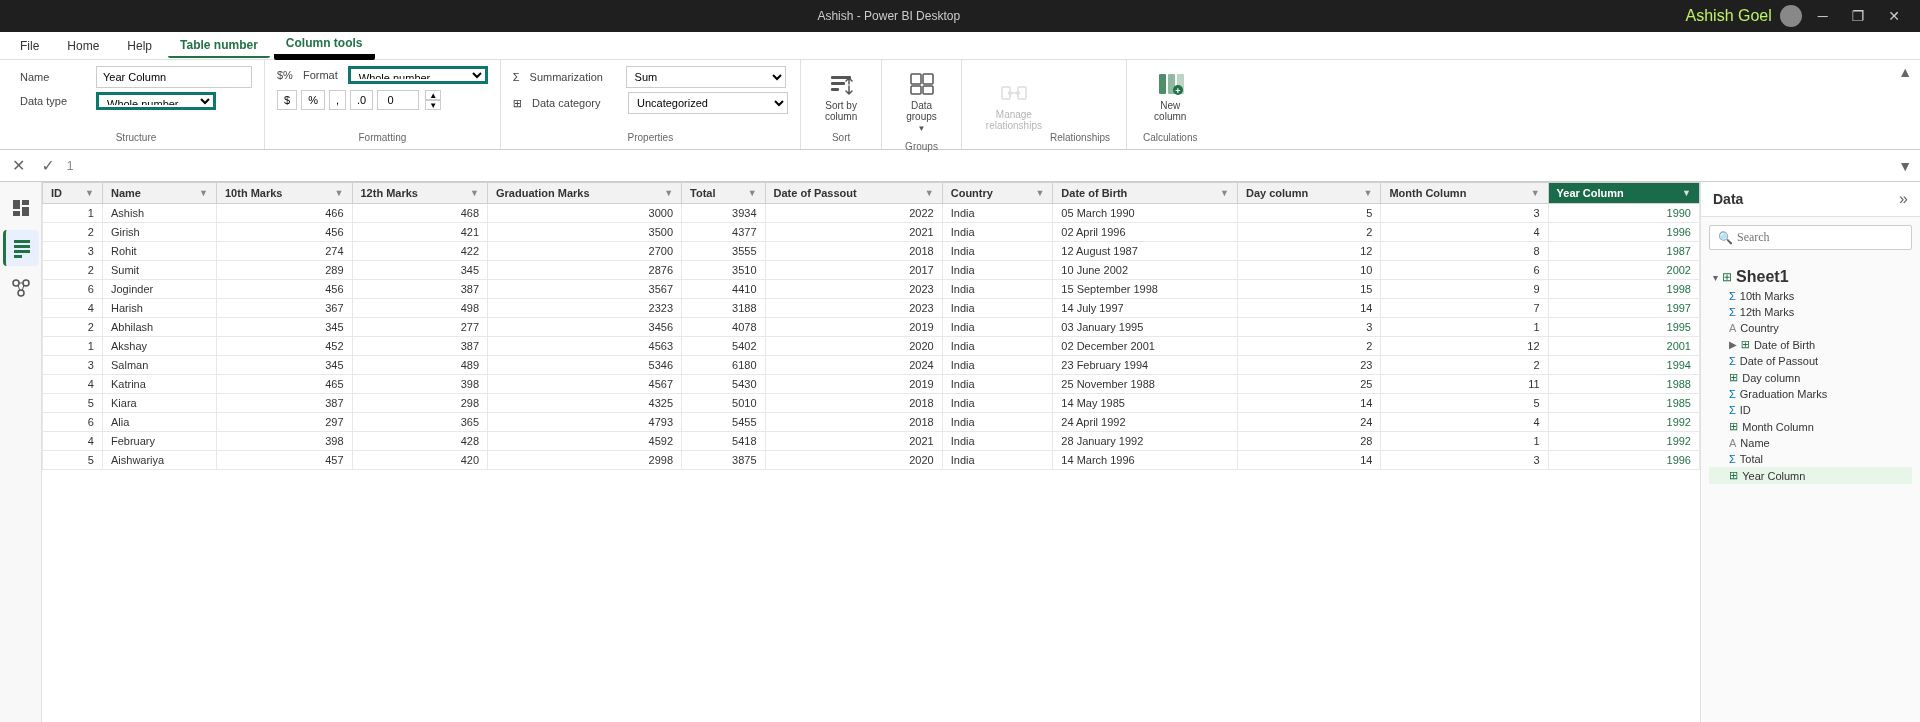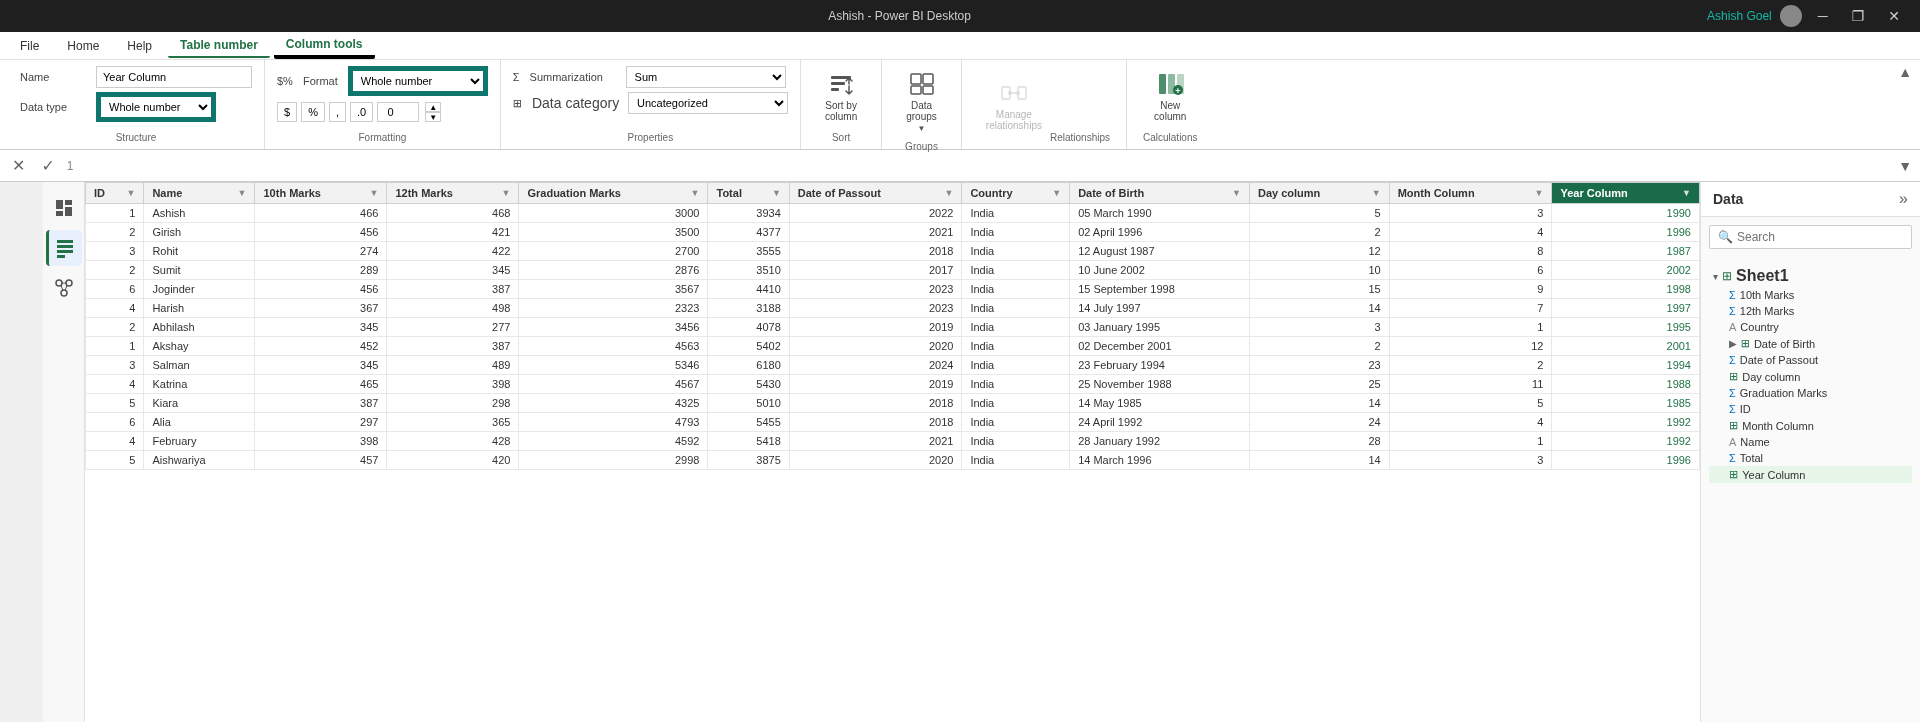--- a/index.html
+++ b/index.html
@@ -10,21 +10,21 @@
       background: #1f1f1f;
       height: 32px;
       display: flex;
       align-items: center;
       justify-content: space-between;
       padding: 0 12px;
       color: #fff;
     }
     .title-bar-center { flex: 1; text-align: center; font-size: 12px; color: #ccc; }
     .title-bar-right { display: flex; align-items: center; gap: 8px; }
-    .title-bar-user { font-size: 12px; color: #14b8a6; }
+    .title-bar-user { font-size: 16px; color: #bef264; }
     .title-bar-avatar { width: 22px; height: 22px; border-radius: 50%; background: #888; display: inline-block; }
     .title-btn { background: none; border: none; color: #ccc; font-size: 14px; cursor: pointer; padding: 2px 8px; }
 
     
     .menu-bar {
       background: #fff;
       height: 28px;
       display: flex;
       align-items: center;
       border-bottom: 1px solid #e0e0e0;
@@ -32,21 +32,21 @@
       gap: 4px;
     }
     .menu-item {
       padding: 4px 12px;
       font-size: 12px;
       cursor: pointer;
       color: #333;
       border-radius: 2px;
     }
     .menu-item.active-tab { color: #217346; border-bottom: 2px solid #217346; font-weight: 600; }
-    .menu-item.active-tab2 { color: #217346; border-bottom: 4px solid #000000; font-weight: 600; }
+    .menu-item.active-tab2 { color: #217346; border-bottom: 6px solid #000000; font-weight: 600; }
 
     
     .ribbon {
       background: #fff;
       border-bottom: 1px solid #ccc;
       display: flex;
       align-items: stretch;
       padding: 0 8px;
       height: 90px;
     }
@@ -75,24 +75,24 @@
     .ribbon-label { font-size: 11px; color: #444; width: 70px; }
     .ribbon-input {
       border: 1px solid #ccc;
       padding: 2px 6px;
       font-size: 11px;
       height: 22px;
       background: #fff;
       min-width: 120px;
     }
     .ribbon-select {
-      border: 5px solid #0f766e;
+      border: 3px solid #0f766e;
       padding: 2px 4px;
       font-size: 11px;
-      height: 30px;
+      height: 18px;
       background: #fff;
       min-width: 120px;
     }
     .ribbon-icon-btn {
       display: flex;
       flex-direction: column;
       align-items: center;
       padding: 4px 8px;
       cursor: pointer;
       border: none;
@@ -136,21 +136,20 @@
       font-size: 12px;
       color: #333;
       font-family: monospace;
     }
     .formula-chevron { color: #666; font-size: 14px; margin-left: auto; }
 
     
     .main-layout {
       display: flex;
       height: calc(722px - 32px - 28px - 90px - 32px);
-      margin-left: 43px;
     }
 
     
     .left-icons {
       width: 42px;
       background: #f8f8f8;
       border-right: 1px solid #e0e0e0;
       display: flex;
       flex-direction: column;
       align-items: center;
@@ -241,20 +240,21 @@
       background: #fff;
       padding: 4px 8px;
       border-radius: 2px;
     }
     .search-box input {
       border: none;
       outline: none;
       font-size: 12px;
       flex: 1;
       color: #666;
+      font-family: Liberation Serif, serif;
     }
     .field-list { flex: 1; overflow-y: auto; padding: 4px 0; }
     .field-table { padding: 4px 8px; }
     .field-table-header {
       display: flex;
       align-items: center;
       gap: 4px;
       cursor: pointer;
       padding: 2px 4px;
     }
@@ -351,21 +351,21 @@
     <div class="ribbon-controls">
       <div class="ribbon-row">
         <span style="font-size:11px;color:#444;margin-right:4px;">Σ</span>
         <span style="font-size:11px;color:#444;min-width:90px;">Summarization</span>
         <select class="ribbon-prop-select">
           <option>Sum</option>
         </select>
       </div>
       <div class="ribbon-row">
         <span style="font-size:11px;color:#444;margin-right:4px;">⊞</span>
-        <span style="font-size:14px;color:#444;min-width:90px;">Data category</span>
+        <span style="font-size:11px;color:#444;min-width:90px;">Data category</span>
         <select class="ribbon-prop-select">
           <option>Uncategorized</option>
         </select>
       </div>
     </div>
     <div class="ribbon-section-label">Properties</div>
   </div>
 
   <div style="display:flex;flex-direction:column;align-items:center;padding:6px 16px;border-right:1px solid #e0e0e0;">
     <button class="ribbon-icon-btn">

